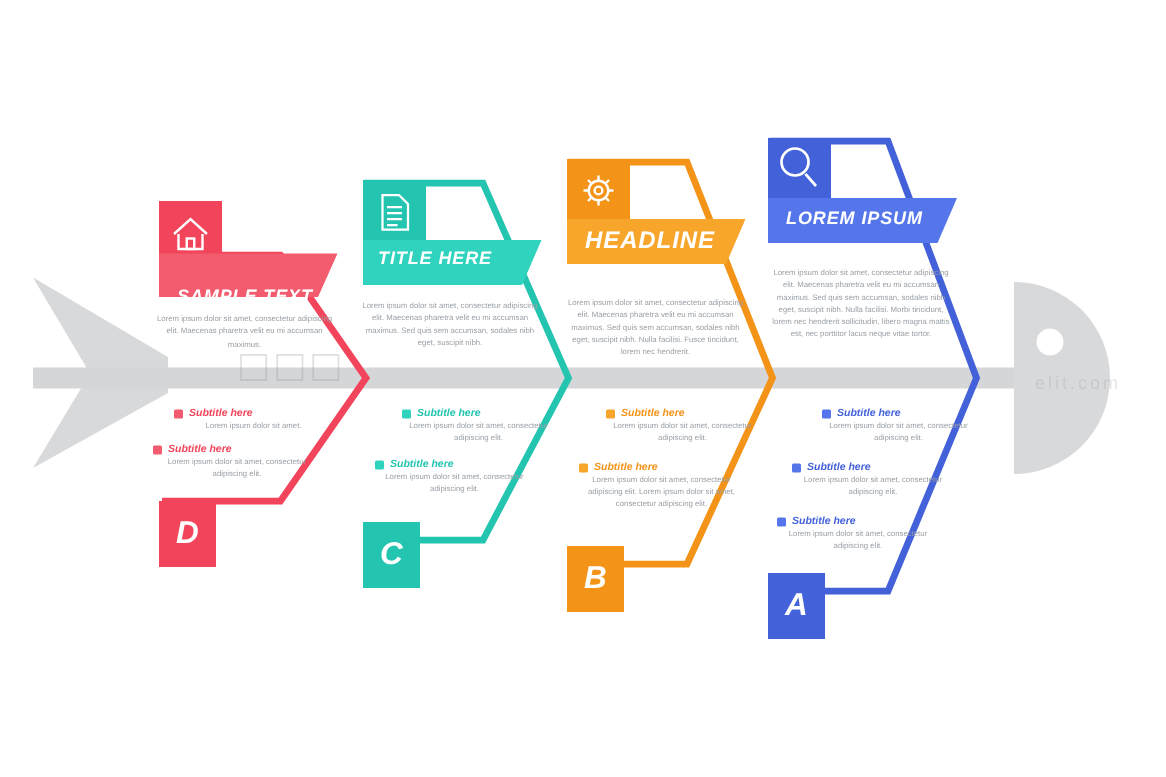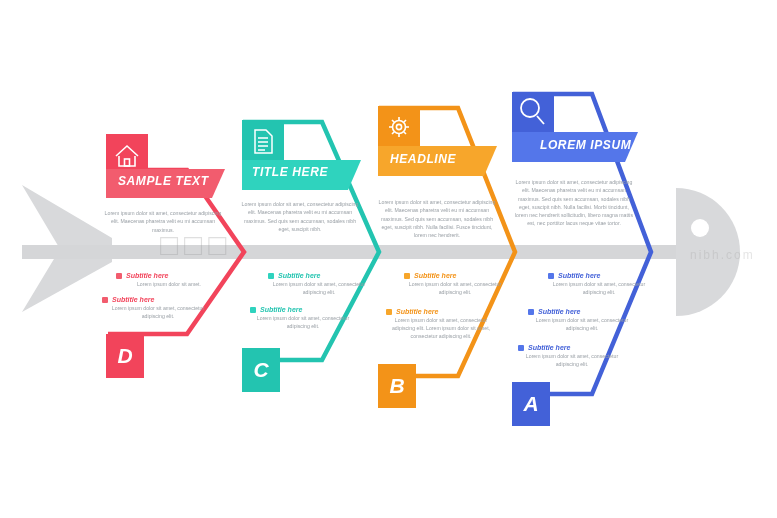--- a/index.html
+++ b/index.html
@@ -123,23 +123,23 @@
 
     <g fill="none" stroke="#ffffff" stroke-width="1.8">
       <circle cx="530" cy="108" r="9"></circle>
       <path d="M537,116 L544,124"></path>
     </g>
   </svg>
 
   <div class="txtlayer">
 
     <div class="watermark" style="left:160px;top:228px;">□□□</div>
-    <div class="wm2" style="left:690px;top:248px;">nibh.com</div>
-
-    <div class="banner-title" style="left:118px;top:174px;font-size:12px;">SAMPLE TEXT</div>
+    <div class="wm2" style="left:690px;top:248px;">elit.com</div>
+
+    <div class="banner-title" style="left:118px;top:190px;font-size:12px;">SAMPLE TEXT</div>
     <div class="lorem-body" style="left:104px;top:209px;width:118px;">Lorem ipsum dolor sit amet, consectetur adipiscing elit. Maecenas pharetra velit eu mi accumsan maximus.</div>
 
     <div class="sub-block" style="left:108px;top:272px;width:112px;">
       <div class="sub-head" style="color:#F2445B;padding-left:8px;">
         <span class="sub-bullet" style="background:#F25C6E;"></span>
         <span>Subtitle here</span>
       </div>
       <div class="sub-text" style="text-align:center;padding-left:10px;">Lorem ipsum dolor sit amet.</div>
     </div>
 
@@ -167,42 +167,42 @@
     <div class="sub-block" style="left:250px;top:306px;width:106px;">
       <div class="sub-head" style="color:#23C4B0;">
         <span class="sub-bullet" style="background:#2FD3BE;"></span>
         <span>Subtitle here</span>
       </div>
       <div class="sub-text" style="text-align:center;">Lorem ipsum dolor sit amet, consectetur adipiscing elit.</div>
     </div>
 
     <div class="letter" style="left:242px;top:348px;width:38px;height:44px;">C</div>
 
-    <div class="banner-title" style="left:390px;top:152px;font-size:12px;">HEADLINE</div>
+    <div class="banner-title" style="left:390px;top:152px;font-size:16px;">HEADLINE</div>
     <div class="lorem-body" style="left:376px;top:198px;width:122px;">Lorem ipsum dolor sit amet, consectetur adipiscing elit. Maecenas pharetra velit eu mi accumsan maximus. Sed quis sem accumsan, sodales nibh eget, suscipit nibh. Nulla facilisi. Fusce tincidunt, lorem nec hendrerit.</div>
 
     <div class="sub-block" style="left:396px;top:272px;width:108px;">
       <div class="sub-head" style="color:#F39318;padding-left:8px;">
         <span class="sub-bullet" style="background:#F7A62B;"></span>
         <span>Subtitle here</span>
       </div>
       <div class="sub-text" style="text-align:center;padding-left:10px;">Lorem ipsum dolor sit amet, consectetur adipiscing elit.</div>
     </div>
 
     <div class="sub-block" style="left:386px;top:308px;width:110px;">
       <div class="sub-head" style="color:#F39318;">
         <span class="sub-bullet" style="background:#F7A62B;"></span>
         <span>Subtitle here</span>
       </div>
       <div class="sub-text" style="text-align:center;">Lorem ipsum dolor sit amet, consectetur adipiscing elit. Lorem ipsum dolor sit amet, consectetur adipiscing elit.</div>
     </div>
 
     <div class="letter" style="left:378px;top:364px;width:38px;height:44px;">B</div>
 
-    <div class="banner-title" style="left:524px;top:138px;font-size:12px;margin-left:16px;">LOREM IPSUM</div>
+    <div class="banner-title" style="left:524px;top:138px;font-size:12px;">LOREM IPSUM</div>
     <div class="lorem-body" style="left:512px;top:178px;width:124px;">Lorem ipsum dolor sit amet, consectetur adipiscing elit. Maecenas pharetra velit eu mi accumsan maximus. Sed quis sem accumsan, sodales nibh eget, suscipit nibh. Nulla facilisi. Morbi tincidunt, lorem nec hendrerit sollicitudin, libero magna mattis est, nec porttitor lacus neque vitae tortor.</div>
 
     <div class="sub-block" style="left:540px;top:272px;width:108px;">
       <div class="sub-head" style="color:#4361D8;padding-left:8px;">
         <span class="sub-bullet" style="background:#5476EA;"></span>
         <span>Subtitle here</span>
       </div>
       <div class="sub-text" style="text-align:center;padding-left:10px;">Lorem ipsum dolor sit amet, consectetur adipiscing elit.</div>
     </div>
 

